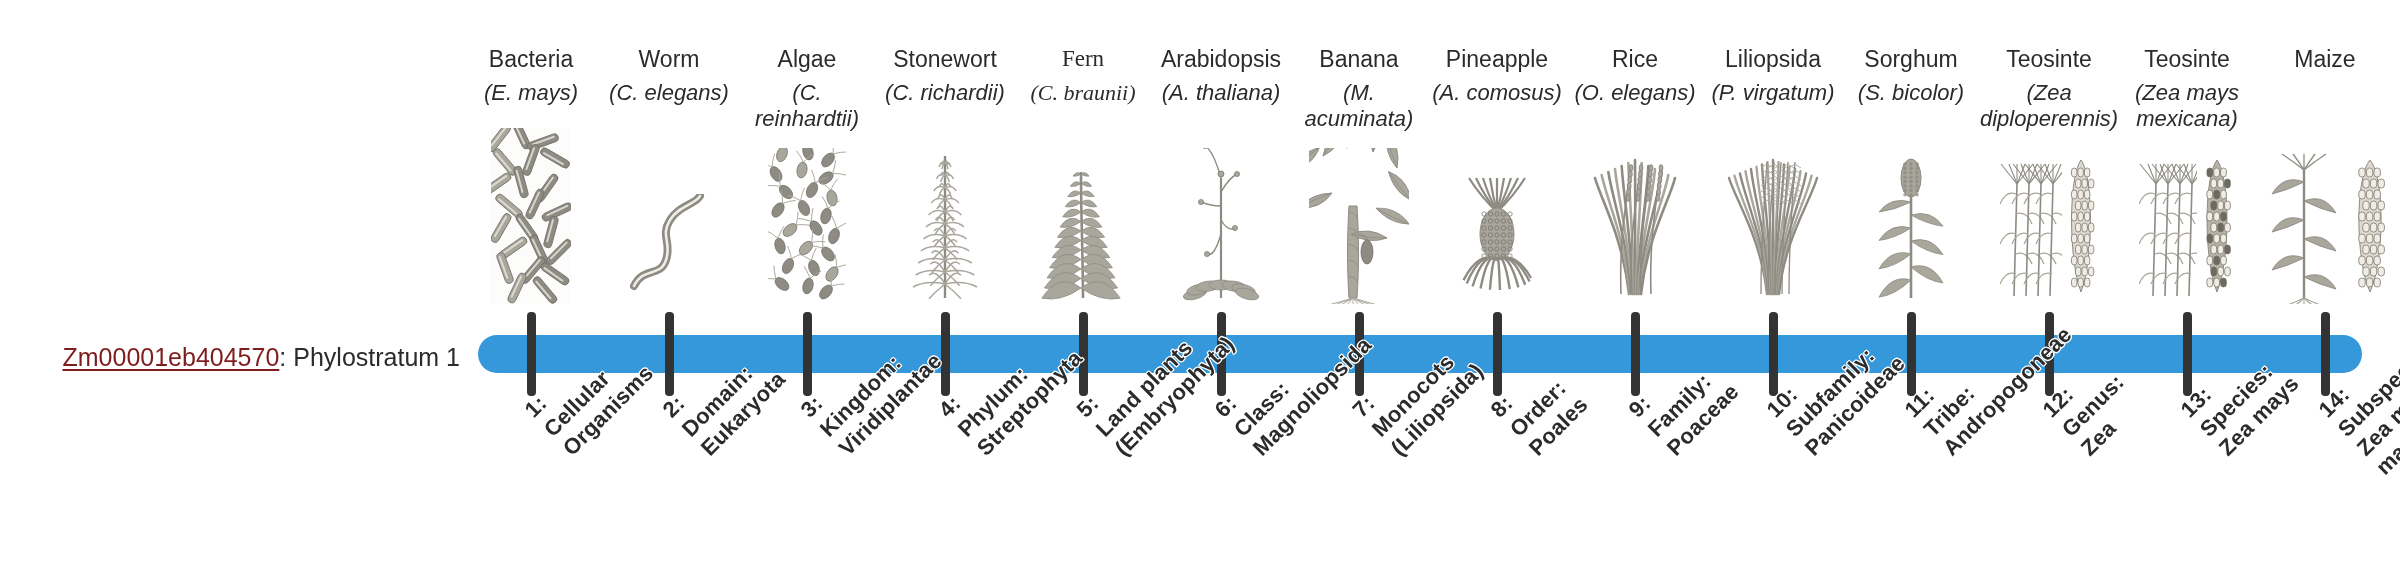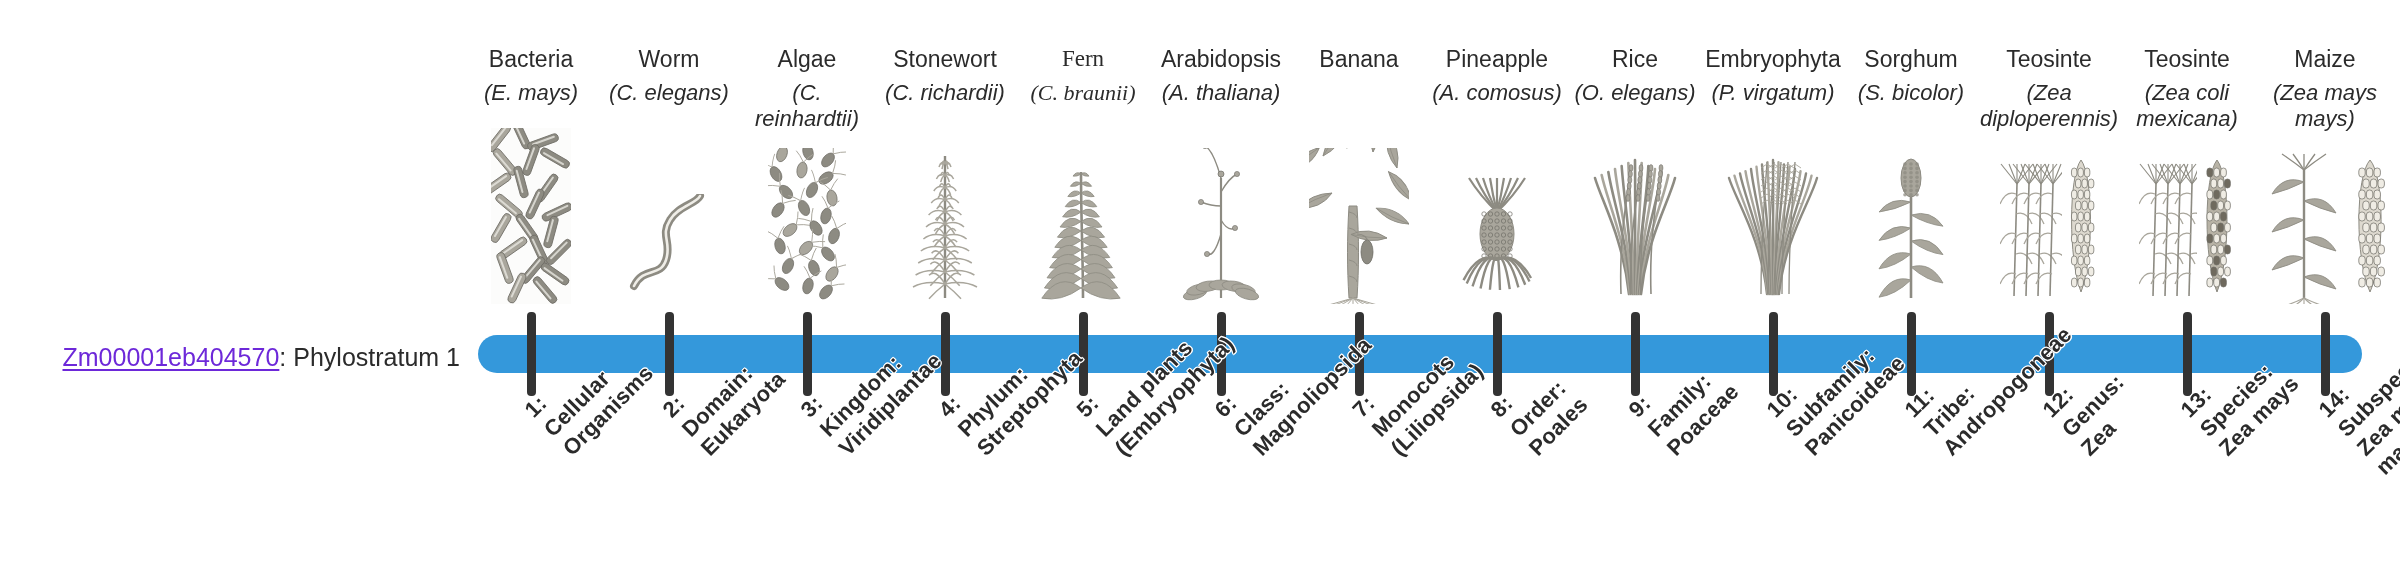--- a/index.html
+++ b/index.html
@@ -29,21 +29,21 @@
     left: 40px;
     top: 342px;
     width: 420px;
     text-align: right;
     font-size: 25px;
     line-height: 1.2;
     white-space: nowrap;
     color: #2b2b2b;
   }
   .gene-label .gene-id {
-    color: #6d28d9;
+    color: #7f1d1d;
     text-decoration: underline;
     text-underline-offset: 3px;
     cursor: pointer;
   }
   .gene-label .gene-rest {
     color: #2b2b2b;
   }
 
   
   .bar {
@@ -513,20 +513,21 @@
             <ellipse cx="29.000000000000007" cy="138.20577136594005" rx="12" ry="5" transform="rotate(-7.799999999999996 29.000000000000007 138.20577136594005)" fill="#a9a69c" stroke="#8d8b82" stroke-width="0.8"></ellipse>
             <ellipse cx="42" cy="137" rx="12" ry="5" transform="rotate(9.552245033349355e-16 42 137)" fill="#a9a69c" stroke="#8d8b82" stroke-width="0.8"></ellipse>
             <ellipse cx="55" cy="138.20577136594005" rx="12" ry="5" transform="rotate(7.800000000000002 55 138.20577136594005)" fill="#a9a69c" stroke="#8d8b82" stroke-width="0.8"></ellipse>
             <ellipse cx="64.51666049839541" cy="141.5" rx="12" ry="5" transform="rotate(13.509996299037244 64.51666049839541 141.5)" fill="#a9a69c" stroke="#8d8b82" stroke-width="0.8"></ellipse>
             <ellipse cx="68" cy="146" rx="12" ry="5" transform="rotate(15.6 68 146)" fill="#a9a69c" stroke="#8d8b82" stroke-width="0.8"></ellipse>
           </svg>
         </div>
       </div>
       <div class="col" style="left: 1290px;">
         <div class="common-name">Banana</div>
+        <div class="sci-name">(M. acuminata)</div>
         <div class="organism">
           <svg width="100" height="156" viewBox="0 0 100 156">
             <path d="M40 150 C 38 120, 38 90, 40 58 L 48 58 C 50 90, 50 120, 48 150 Z" fill="#a9a69c" stroke="#8d8b82" stroke-width="1"></path>
             <path d="M40 64 q 8 2 8 6" fill="none" stroke="#8d8b82" stroke-width="0.9"></path>
             <path d="M40 80 q 8 2 8 6" fill="none" stroke="#8d8b82" stroke-width="0.9"></path>
             <path d="M40 96 q 8 2 8 6" fill="none" stroke="#8d8b82" stroke-width="0.9"></path>
             <path d="M40 112 q 8 2 8 6" fill="none" stroke="#8d8b82" stroke-width="0.9"></path>
             <path d="M40 128 q 8 2 8 6" fill="none" stroke="#8d8b82" stroke-width="0.9"></path>
             <g transform="translate(-18,22) rotate(-32)">
               <path d="M0 0 q 16 -10 36 -4 q -16 12 -36 4 Z" fill="#a9a69c" stroke="#8d8b82" stroke-width="0.9"></path>
@@ -685,21 +686,21 @@
             <ellipse cx="70" cy="20" rx="2" ry="3.4" fill="#a9a69c" stroke="#6f6d66" stroke-width="0.5"></ellipse>
             <ellipse cx="69.4" cy="26" rx="2" ry="3.4" fill="#a9a69c" stroke="#6f6d66" stroke-width="0.5"></ellipse>
             <ellipse cx="68.8" cy="32" rx="2" ry="3.4" fill="#a9a69c" stroke="#6f6d66" stroke-width="0.5"></ellipse>
             <ellipse cx="68.2" cy="38" rx="2" ry="3.4" fill="#a9a69c" stroke="#6f6d66" stroke-width="0.5"></ellipse>
             <ellipse cx="67.6" cy="44" rx="2" ry="3.4" fill="#a9a69c" stroke="#6f6d66" stroke-width="0.5"></ellipse>
             <ellipse cx="67" cy="50" rx="2" ry="3.4" fill="#a9a69c" stroke="#6f6d66" stroke-width="0.5"></ellipse>
           </svg>
         </div>
       </div>
       <div class="col" style="left: 1704px;">
-        <div class="common-name">Embryophyta</div>
+        <div class="common-name">Liliopsida</div>
         <div class="sci-name">(P. virgatum)</div>
         <div class="organism">
           <svg width="92" height="156" viewBox="0 0 92 156">
             <path d="M40 146 C 34 90, 9.06 52.5, 2 30" fill="none" stroke="#8d8b82" stroke-width="2.4" stroke-linecap="round"></path>
             <path d="M40.75 146 C 35.5 90, 13.735 52.5, 7.5 27.75" fill="none" stroke="#a9a69c" stroke-width="2.4" stroke-linecap="round"></path>
             <path d="M41.5 146 C 37 90, 18.41 52.5, 13 25.5" fill="none" stroke="#8d8b82" stroke-width="2.4" stroke-linecap="round"></path>
             <path d="M42.25 146 C 38.5 90, 23.085 52.5, 18.5 23.25" fill="none" stroke="#a9a69c" stroke-width="2.4" stroke-linecap="round"></path>
             <path d="M43 146 C 40 90, 27.759999999999998 52.5, 24 21" fill="none" stroke="#8d8b82" stroke-width="2.4" stroke-linecap="round"></path>
             <path d="M43.75 146 C 41.5 90, 32.435 52.5, 29.5 18.75" fill="none" stroke="#a9a69c" stroke-width="2.4" stroke-linecap="round"></path>
             <path d="M44.5 146 C 43 90, 37.11 52.5, 35 16.5" fill="none" stroke="#8d8b82" stroke-width="2.4" stroke-linecap="round"></path>
@@ -880,21 +881,21 @@
             <rect x="17.94" y="119" width="5.44" height="9" rx="3" fill="#efece4" stroke="#6f6d66" stroke-width="0.7"></rect>
             <rect x="24.4" y="119" width="5.44" height="9" rx="3" fill="#efece4" stroke="#6f6d66" stroke-width="0.7"></rect>
             <rect x="7.48" y="130" width="5.44" height="9" rx="3" fill="#efece4" stroke="#6f6d66" stroke-width="0.7"></rect>
             <rect x="13.940000000000001" y="130" width="5.44" height="9" rx="3" fill="#efece4" stroke="#6f6d66" stroke-width="0.7"></rect>
             <rect x="20.4" y="130" width="5.44" height="9" rx="3" fill="#efece4" stroke="#6f6d66" stroke-width="0.7"></rect>
           </svg>
         </div>
       </div>
       <div class="col" style="left: 2118px;">
         <div class="common-name">Teosinte</div>
-        <div class="sci-name">(Zea coli mexicana)</div>
+        <div class="sci-name">(Zea mays mexicana)</div>
         <div class="organism">
           <svg width="58" height="156" viewBox="0 0 58 156">
             <path d="M14 148 L17 36" fill="none" stroke="#8d8b82" stroke-width="1.6"></path>
             <path d="M16 46 q -10 -4 -16 10" fill="none" stroke="#a9a69c" stroke-width="1.3"></path>
             <path d="M16 66 q 10 -4 16 10" fill="none" stroke="#a9a69c" stroke-width="1.3"></path>
             <path d="M16 86 q -10 -4 -16 10" fill="none" stroke="#a9a69c" stroke-width="1.3"></path>
             <path d="M16 106 q 10 -4 16 10" fill="none" stroke="#a9a69c" stroke-width="1.3"></path>
             <path d="M16 126 q -10 -4 -16 10" fill="none" stroke="#a9a69c" stroke-width="1.3"></path>
             <path d="M17 36 q -8 -10 -16 -20" fill="none" stroke="#8d8b82" stroke-width="1.1"></path>
             <path d="M17 36 q -4 -10 -8 -20" fill="none" stroke="#8d8b82" stroke-width="1.1"></path>
@@ -968,21 +969,20 @@
             <rect x="18.759999999999998" y="119" width="5.76" height="9" rx="3" fill="#efece4" stroke="#6f6d66" stroke-width="0.7"></rect>
             <rect x="25.6" y="119" width="5.76" height="9" rx="3" fill="#efece4" stroke="#6f6d66" stroke-width="0.7"></rect>
             <rect x="7.92" y="130" width="5.76" height="9" rx="3" fill="#efece4" stroke="#6f6d66" stroke-width="0.7"></rect>
             <rect x="14.76" y="130" width="5.76" height="9" rx="3" fill="#efece4" stroke="#6f6d66" stroke-width="0.7"></rect>
             <rect x="21.6" y="130" width="5.76" height="9" rx="3" fill="#6f6a5e" stroke="#6f6d66" stroke-width="0.7"></rect>
           </svg>
         </div>
       </div>
       <div class="col" style="left: 2256px;">
         <div class="common-name">Maize</div>
-        <div class="sci-name">(Zea mays mays)</div>
         <div class="organism">
           <svg width="88" height="156" viewBox="0 0 88 156">
             <path d="M44 150 L44 22" fill="none" stroke="#8d8b82" stroke-width="2.4"></path>
             <path d="M44 34 q -20 -8 -32 12 q 16 -4 32 -12" fill="#a9a69c" stroke="#8d8b82" stroke-width="0.9"></path>
             <path d="M44 53 q 20 -8 32 12 q -16 -4 -32 -12" fill="#a9a69c" stroke="#8d8b82" stroke-width="0.9"></path>
             <path d="M44 72 q -20 -8 -32 12 q 16 -4 32 -12" fill="#a9a69c" stroke="#8d8b82" stroke-width="0.9"></path>
             <path d="M44 91 q 20 -8 32 12 q -16 -4 -32 -12" fill="#a9a69c" stroke="#8d8b82" stroke-width="0.9"></path>
             <path d="M44 110 q -20 -8 -32 12 q 16 -4 32 -12" fill="#a9a69c" stroke="#8d8b82" stroke-width="0.9"></path>
             <path d="M44 129 q 20 -8 32 12 q -16 -4 -32 -12" fill="#a9a69c" stroke="#8d8b82" stroke-width="0.9"></path>
             <path d="M44 22 q -10 -8 -22 -16" fill="none" stroke="#8d8b82" stroke-width="1.3"></path>

